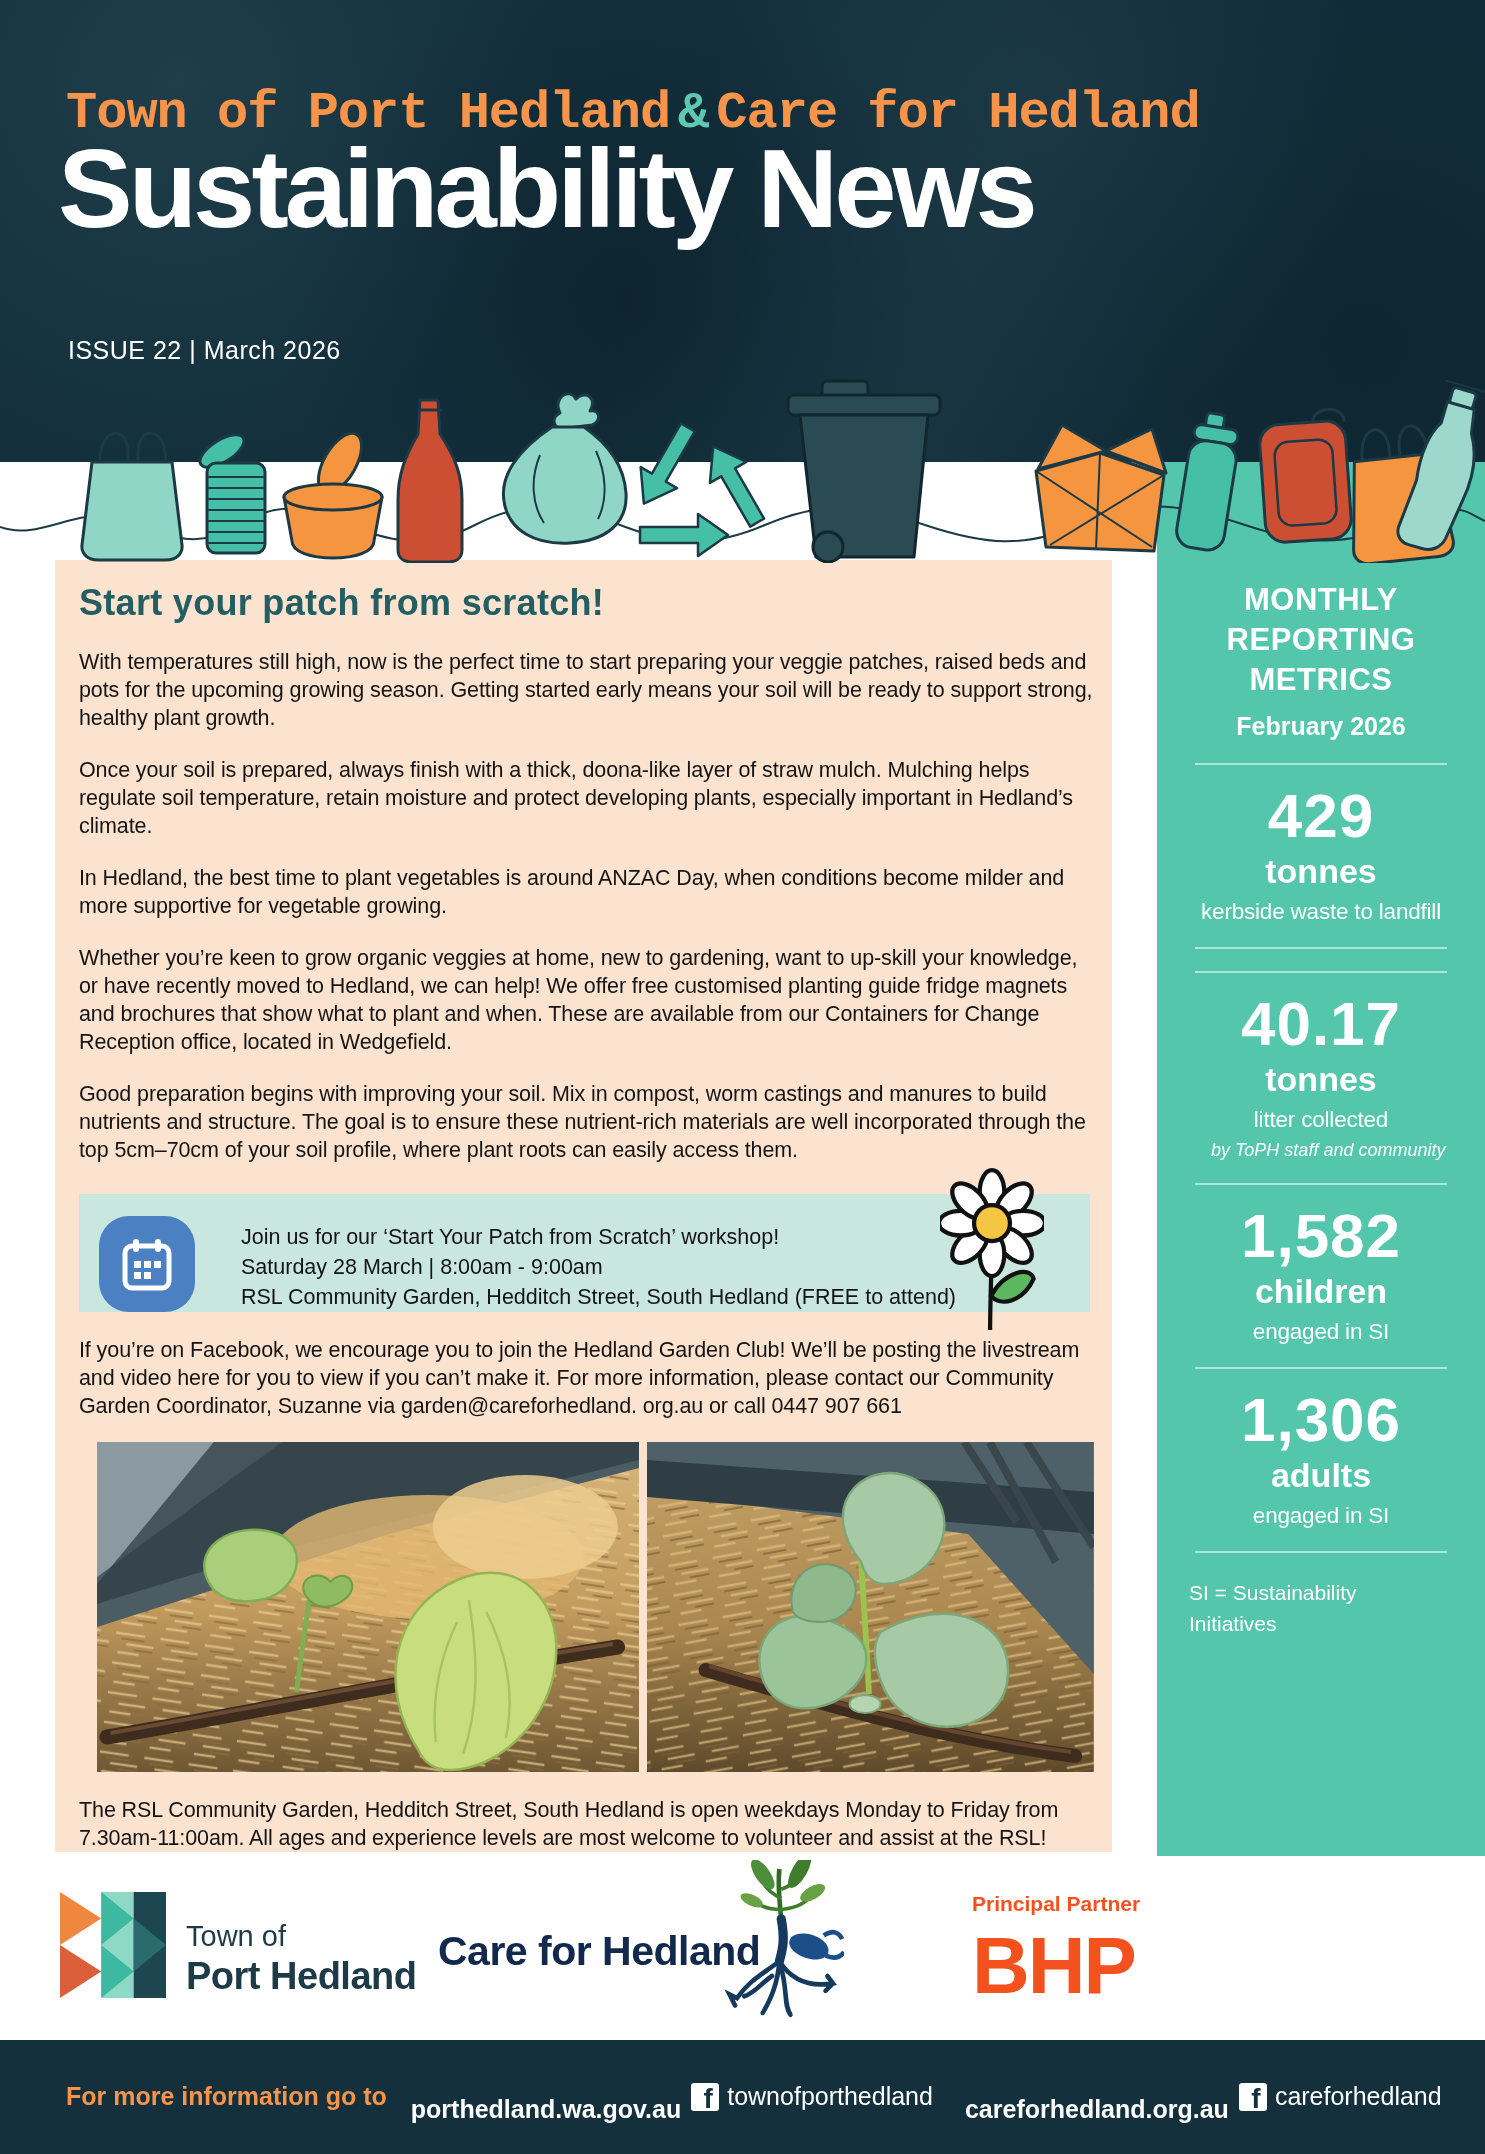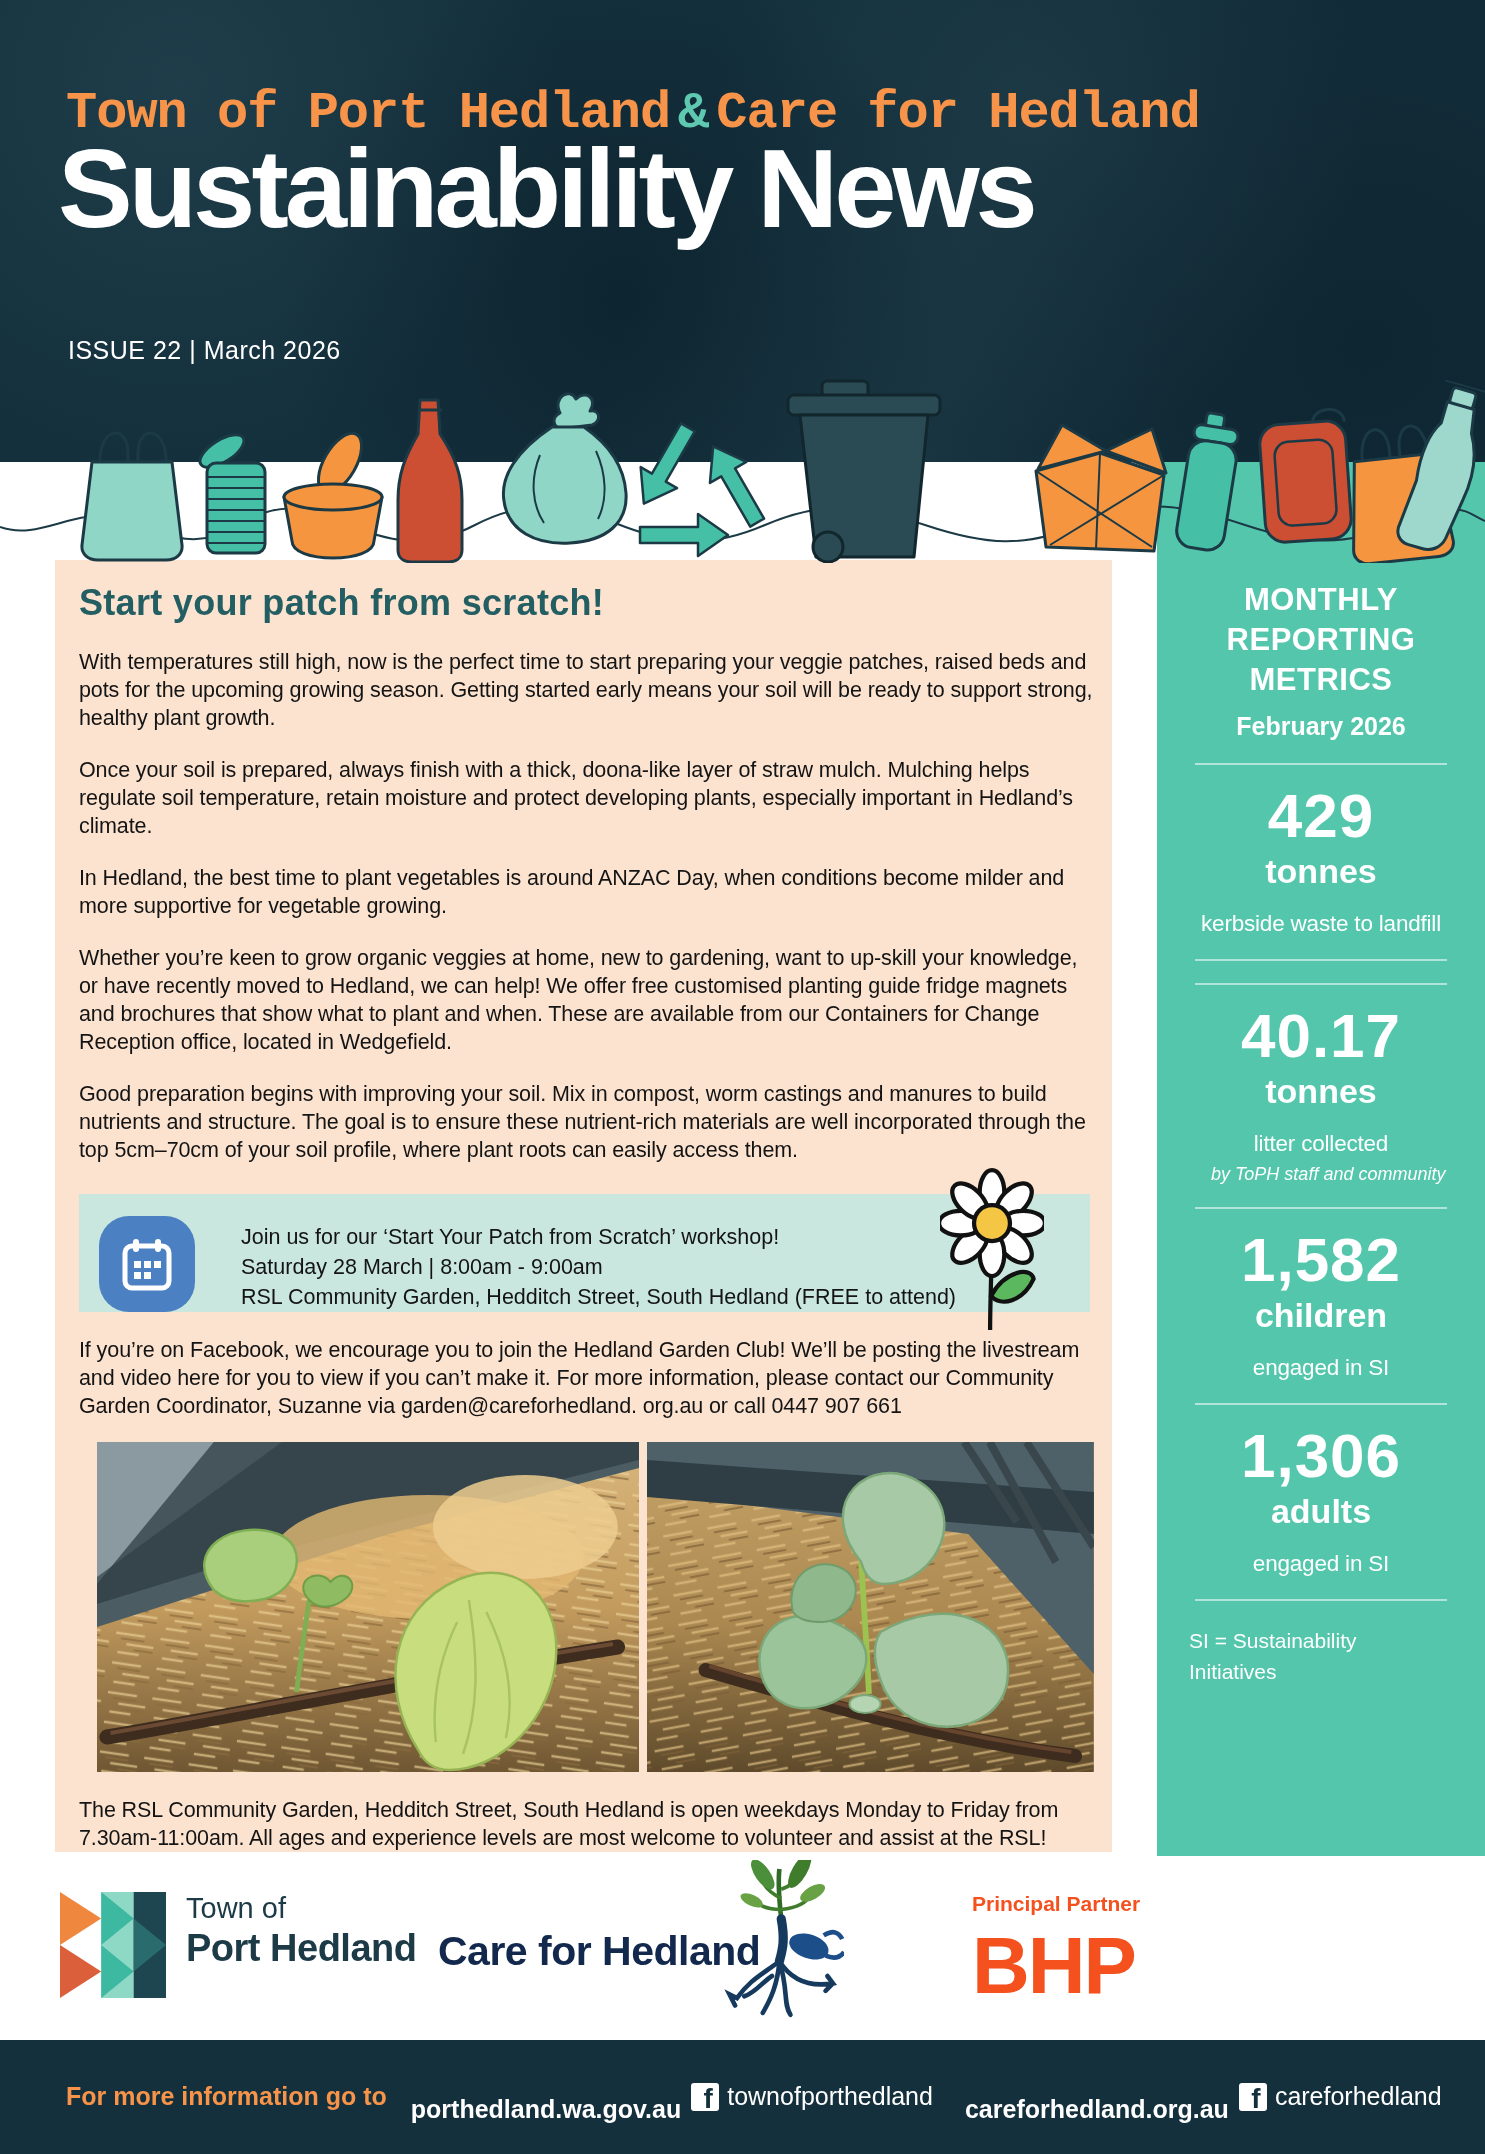--- a/index.html
+++ b/index.html
@@ -26,42 +26,42 @@
   .illu{position:absolute;left:0;top:355px;width:1485px;height:208px;z-index:5;pointer-events:none;}
 
   
   .sidebar{position:absolute;left:1157px;top:462px;width:328px;height:1394px;background:#53c6ac;
     color:#ffffff;text-align:center;z-index:2;box-sizing:border-box;padding:118px 28px 0;}
   .sb-title{margin:0;font-size:31px;line-height:40px;font-weight:bold;letter-spacing:.5px;}
   .sb-sub{font-size:25px;font-weight:bold;margin-top:12px;}
   .sb-div{border:none;border-top:2px solid rgba(255,255,255,.55);margin:22px 10px;}
   .mval{font-size:62px;line-height:58px;font-weight:800;letter-spacing:1px;}
   .munit{font-size:34px;line-height:36px;font-weight:bold;margin-top:8px;}
-  .mcap{font-size:22.5px;line-height:26px;margin-top:22px;letter-spacing:-.2px;}
+  .mcap{font-size:22.5px;line-height:26px;margin-top:10px;letter-spacing:-.2px;}
   .mnote{font-size:18px;line-height:22px;margin-top:6px;font-style:italic;text-align:left;padding-left:26px;}
   .sb-foot{text-align:left;font-size:21px;line-height:31px;margin-top:24px;padding-left:4px;}
 
   
   .article{position:absolute;left:55px;top:560px;width:1057px;height:1292px;background:#fce3d0;
     z-index:2;box-sizing:border-box;padding:14px 18px 0 24px;overflow:hidden;}
   .headline{margin:8px 0 0;color:#235e63;font-size:36px;font-weight:bold;letter-spacing:.3px;}
   .article p{margin:24px 0 0;font-size:21.5px;line-height:28px;color:#141414;letter-spacing:-.1px;}
   .callout{position:relative;margin:30px 4px 0 0;background:#c9e7de;height:118px;
     display:flex;align-items:flex-end;padding-left:20px;}
   .cal-icon{flex:none;width:96px;height:96px;border-radius:30px;background:#4b80c3;
     display:flex;align-items:center;justify-content:center;}
   .callout-text{margin-left:46px;font-size:21.5px;line-height:30px;color:#141414;}
   .daisy{position:absolute;right:46px;top:-28px;width:104px;height:172px;z-index:3;}
   .photos{display:flex;gap:8px;margin:22px 0 0 18px;}
   .photo1{width:557px;height:330px;display:block;}
   .photo2{width:459px;height:330px;display:block;}
 
   
   .logos{position:absolute;left:0;top:1856px;width:1485px;height:184px;background:#ffffff;}
-  .toph{position:absolute;left:60px;top:36px;display:flex;gap:20px;align-items:flex-start;}
+  .toph{position:absolute;left:60px;top:36px;display:flex;gap:20px;align-items:flex-end;}
   .toph-l1{font-size:29px;color:#1d3a47;}
   .toph-l2{font-size:38px;font-weight:bold;color:#1d3a47;margin-top:2px;letter-spacing:-.5px;}
   .cfh{position:absolute;left:438px;top:72px;font-size:41px;font-weight:800;color:#12284c;letter-spacing:-.5px;}
   .cfh-seed{position:absolute;left:724px;top:4px;width:120px;height:160px;}
   .bhp{position:absolute;left:972px;top:36px;}
   .pp{color:#f4511e;font-size:21px;font-weight:bold;}
   .bhp-name{color:#f4511e;font-size:80px;font-weight:800;line-height:1;margin-top:10px;letter-spacing:-2px;}
 
   
   .bottombar{position:absolute;left:0;top:2040px;width:1485px;height:114px;background:#14303d;

